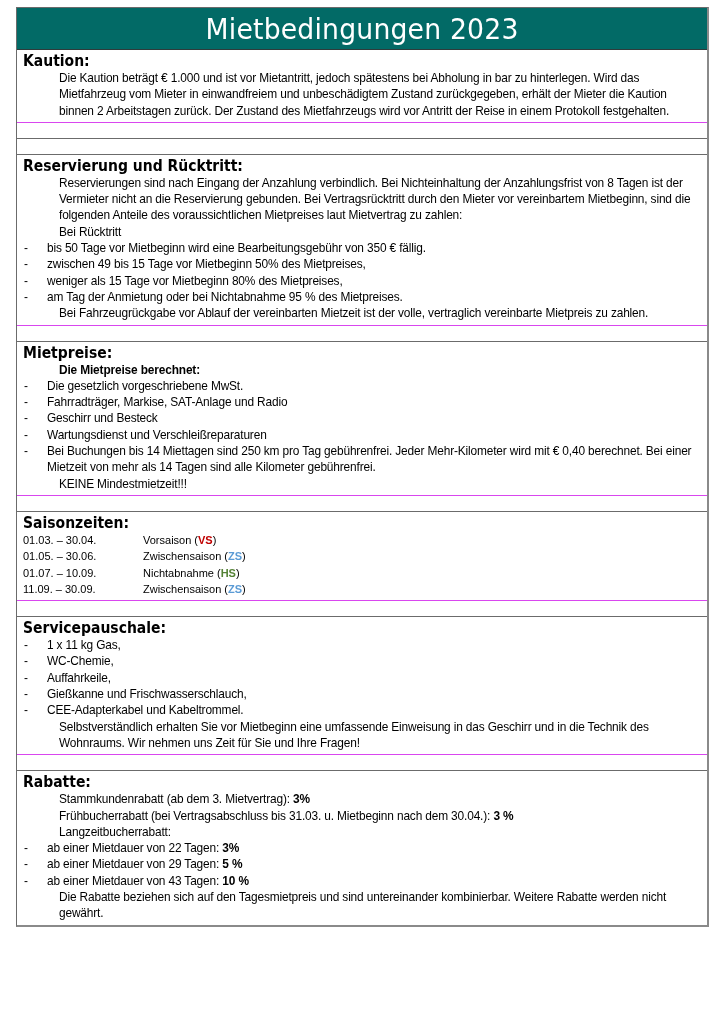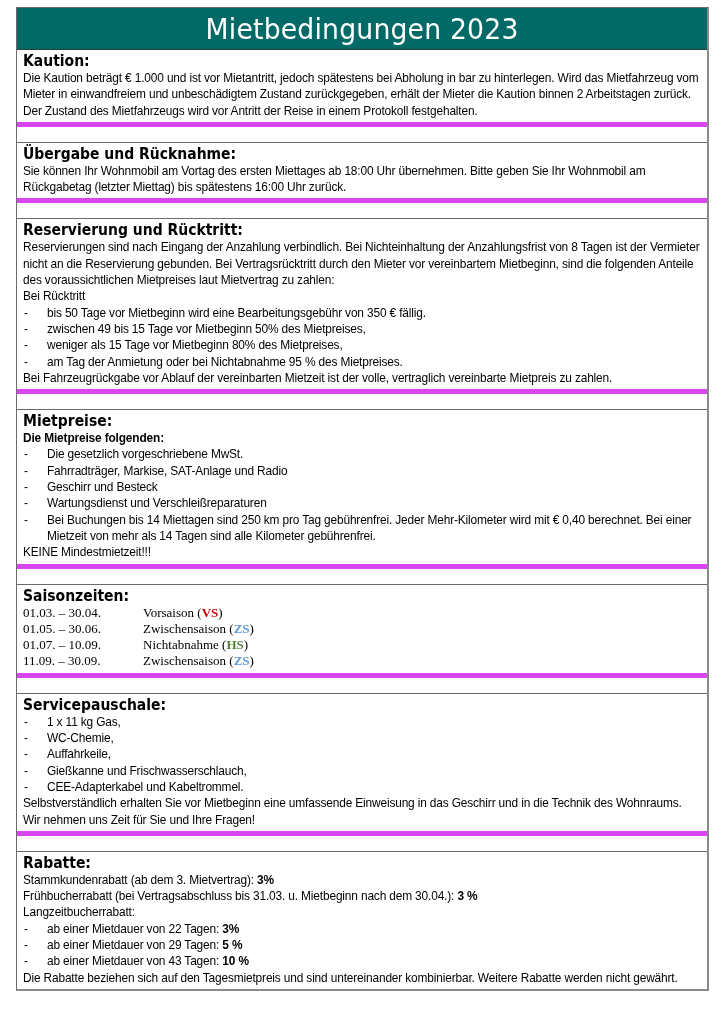--- a/index.html
+++ b/index.html
@@ -4,52 +4,48 @@
 <style>
   html, body { margin: 0; padding: 0; background: #ffffff; }
   body { width: 724px; height: 1024px; position: relative; overflow: hidden;
          font-family: "Liberation Sans", sans-serif; color: #000; }
   .doc { position: absolute; left: 16px; top: 7px; width: 690px;
          border: 1px solid #6b6b6b; border-right: 2px solid #8a8a8a; border-bottom: 2px solid #8a8a8a; }
   .header { background: #026a66; height: 41px; border-bottom: 1px solid #2f3b3b;
             display: flex; align-items: center; justify-content: center; }
   .header h1 { margin: 0; color: #ffffff; font-weight: normal; font-size: 29px;
                letter-spacing: 0.2px; font-family: "DejaVu Sans", sans-serif; transform: scaleX(0.92); }
-  .section { padding: 2px 6px 3px 6px; border-bottom: 5px solid #d946ef; }
+  .section { padding: 2px 6px 3px 6px; border-bottom: 1px solid #d946ef; }
   .spacer { height: 15px; border-bottom: 1px solid #6b6b6b; }
   .section h2 { margin: 0; font-size: 15.5px; font-weight: bold; line-height: 18px;
                 font-family: "DejaVu Sans", sans-serif; transform-origin: left; transform: scaleX(0.9); }
-  .p { font-size: 11.9px; line-height: 16.3px; letter-spacing: -0.15px; }
+  .p { font-size: 11.9px; line-height: 16.3px; letter-spacing: -0.15px; margin-left: 36px; }
   .sub { font-weight: bold; }
   .li { display: flex; font-size: 11.9px; line-height: 16.3px; letter-spacing: -0.15px; }
   .li .dash { width: 23px; flex: none; padding-left: 1px; }
   .li .txt { flex: 1; }
-  .season { display: flex; font-size: 13px; line-height: 16.3px; font-family: Liberation Serif, serif; }
+  .season { display: flex; font-size: 11px; line-height: 16.3px; }
   .season .date { width: 120px; flex: none; }
   .b { font-weight: bold; }
 </style>
 </head>
 <body>
 
 <div class="doc">
 
   <div class="header" style="background: rgb(2, 106, 102);">
     <h1>Mietbedingungen 2023</h1>
   </div>
 
   <div class="section">
     <h2>Kaution:</h2>
     <div class="p">Die Kaution beträgt € 1.000 und ist vor Mietantritt, jedoch spätestens bei Abholung in bar zu hinterlegen. Wird das Mietfahrzeug vom Mieter in einwandfreiem und unbeschädigtem Zustand zurückgegeben, erhält der Mieter die Kaution binnen 2 Arbeitstagen zurück. Der Zustand des Mietfahrzeugs wird vor Antritt der Reise in einem Protokoll festgehalten.</div>
   </div>
   <div class="spacer"></div>
 
-  <div class="section">
-    <h2>Übergabe und Rücknahme:</h2>
-    <div class="p">Sie können Ihr Wohnmobil am Vortag des ersten Miettages ab 18:00 Uhr übernehmen. Bitte geben Sie Ihr Wohnmobil am Rückgabetag (letzter Miettag) bis spätestens 16:00 Uhr zurück.</div>
-  </div>
   <div class="spacer"></div>
 
   <div class="section">
     <h2>Reservierung und Rücktritt:</h2>
     <div class="p">Reservierungen sind nach Eingang der Anzahlung verbindlich. Bei Nichteinhaltung der Anzahlungsfrist von 8 Tagen ist der Vermieter nicht an die Reservierung gebunden. Bei Vertragsrücktritt durch den Mieter vor vereinbartem Mietbeginn, sind die folgenden Anteile des voraussichtlichen Mietpreises laut Mietvertrag zu zahlen:</div>
     <div class="p">Bei Rücktritt</div>
     <div class="li">
         <span class="dash">-</span>
         <span class="txt">bis 50 Tage vor Mietbeginn wird eine Bearbeitungsgebühr von 350 € fällig.</span>
       </div>
@@ -64,21 +60,21 @@
     <div class="li">
         <span class="dash">-</span>
         <span class="txt">am Tag der Anmietung oder bei Nichtabnahme 95 % des Mietpreises.</span>
       </div>
     <div class="p">Bei Fahrzeugrückgabe vor Ablauf der vereinbarten Mietzeit ist der volle, vertraglich vereinbarte Mietpreis zu zahlen.</div>
   </div>
   <div class="spacer"></div>
 
   <div class="section">
     <h2>Mietpreise:</h2>
-    <div class="p sub">Die Mietpreise folgenden:</div>
+    <div class="p sub">Die Mietpreise berechnet:</div>
     <div class="li">
         <span class="dash">-</span>
         <span class="txt">Die gesetzlich vorgeschriebene MwSt.</span>
       </div>
     <div class="li">
         <span class="dash">-</span>
         <span class="txt">Fahrradträger, Markise, SAT-Anlage und Radio</span>
       </div>
     <div class="li">
         <span class="dash">-</span>

